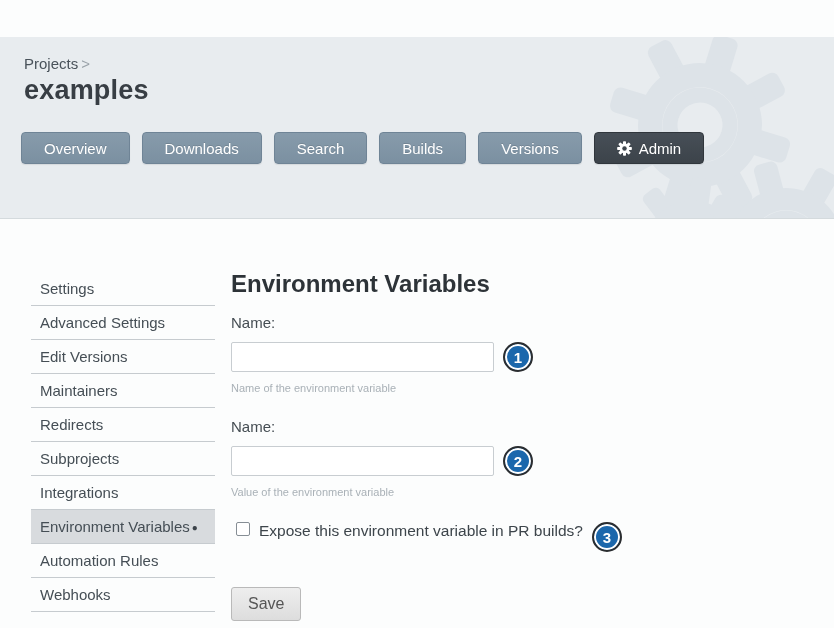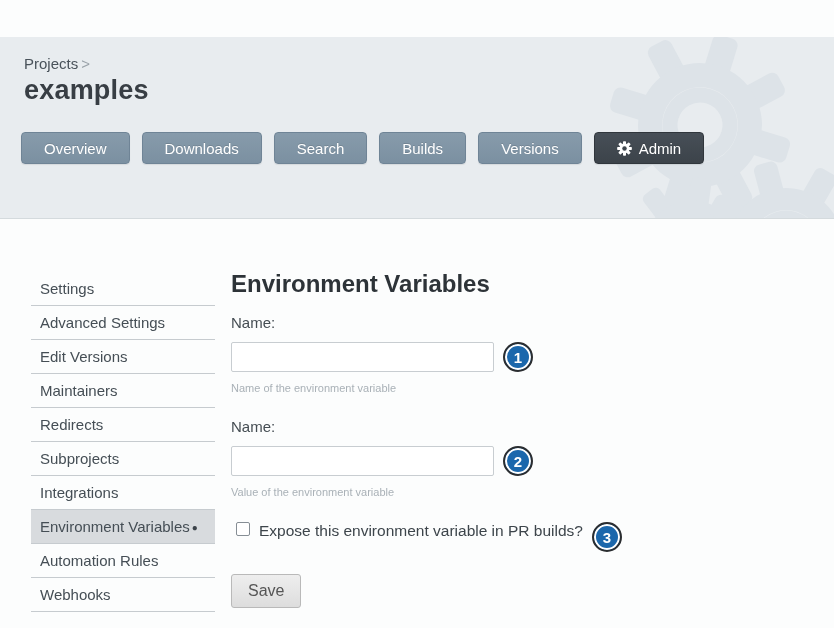--- a/index.html
+++ b/index.html
@@ -124,21 +124,21 @@
     width: 14px; height: 14px;
     border: 1px solid #868e95;
     border-radius: 2px;
     background: #fff;
     margin: 0 9px 0 5px;
     cursor: pointer;
   }
   .checkbox-label { font-size: 15.5px; color: #3d454b; cursor: pointer; }
 
   .save-btn {
-    margin-top: 22px;
+    margin-top: 35px;
     padding: 7px 16px;
     font-size: 16px;
     font-family: inherit;
     color: #555;
     background: linear-gradient(#eeeeee, #dddddd);
     border: 1px solid #b9b9b9;
     border-radius: 3px;
     cursor: pointer;
   }
 </style>

